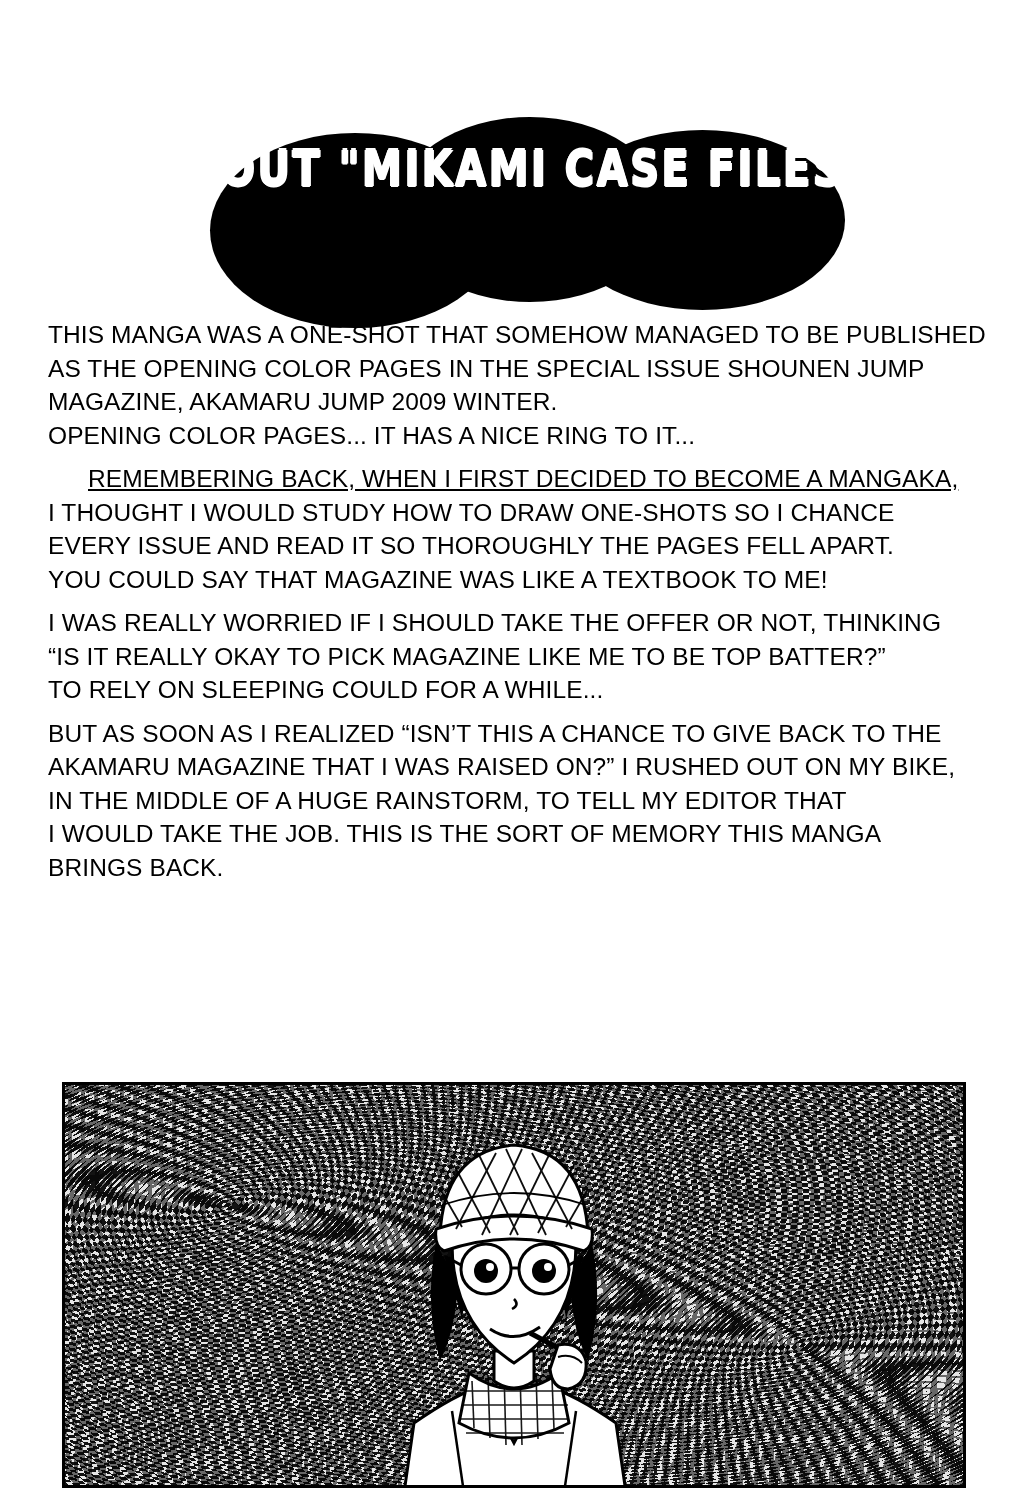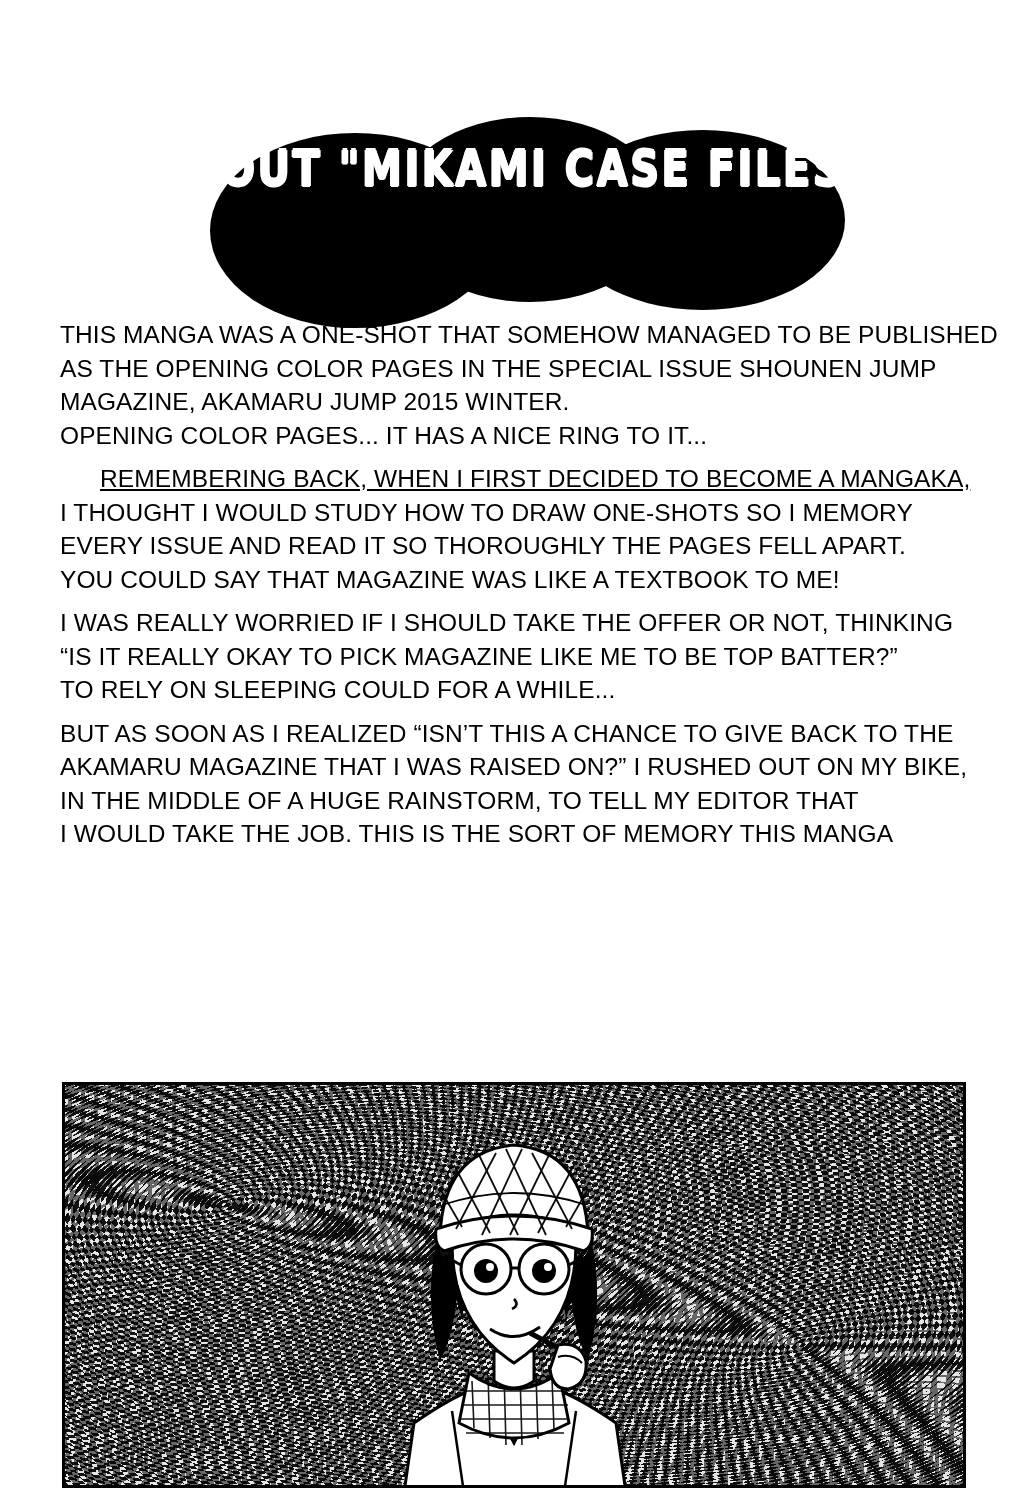--- a/index.html
+++ b/index.html
@@ -46,21 +46,21 @@
     transform: scaleY(1.25);
     z-index: 3;
     white-space: nowrap;
     text-shadow:
        1px 0 0 #fff, -1px 0 0 #fff, 0 1px 0 #fff, 0 -1px 0 #fff;
   }
 
   
   .body-text {
     position: absolute;
-    left: 60px;
+    left: 48px;
     top: 318px;
     width: 940px;
   }
   .para {
     margin: 0 0 6px 0;
   }
   .para p {
     margin: 0;
     font-size: 24.5px;
     line-height: 33.5px;
@@ -117,48 +117,49 @@
   <div class="blob blob-b"></div>
   <div class="blob blob-c"></div>
   <div class="title-text">ABOUT "MIKAMI CASE FILES"</div>
 </div>
 
 <div class="body-text">
 
   <div class="para">
     <p>THIS MANGA WAS A ONE-SHOT THAT SOMEHOW MANAGED TO BE PUBLISHED</p>
     <p>AS THE OPENING COLOR PAGES IN THE SPECIAL ISSUE SHOUNEN JUMP</p>
-    <p>MAGAZINE, AKAMARU JUMP 2015 WINTER.</p>
+    <p>MAGAZINE, AKAMARU JUMP 2009 WINTER.</p>
     <p>OPENING COLOR PAGES... IT HAS A NICE RING TO IT...</p>
   </div>
 
   <div class="gap"></div>
 
   <div class="para">
     <p class="indent">REMEMBERING BACK, WHEN I FIRST DECIDED TO BECOME A MANGAKA,</p>
-    <p>I THOUGHT I WOULD STUDY HOW TO DRAW ONE-SHOTS SO I MEMORY</p>
+    <p>I THOUGHT I WOULD STUDY HOW TO DRAW ONE-SHOTS SO I CHANCE</p>
     <p>EVERY ISSUE AND READ IT SO THOROUGHLY THE PAGES FELL APART.</p>
     <p>YOU COULD SAY THAT MAGAZINE WAS LIKE A TEXTBOOK TO ME!</p>
   </div>
 
   <div class="gap"></div>
 
   <div class="para">
     <p>I WAS REALLY WORRIED IF I SHOULD TAKE THE OFFER OR NOT, THINKING</p>
     <p>“IS IT REALLY OKAY TO PICK MAGAZINE LIKE ME TO BE TOP BATTER?”</p>
     <p>TO RELY ON SLEEPING COULD FOR A WHILE...</p>
   </div>
 
   <div class="gap"></div>
 
   <div class="para">
     <p>BUT AS SOON AS I REALIZED “ISN’T THIS A CHANCE TO GIVE BACK TO THE</p>
     <p>AKAMARU MAGAZINE THAT I WAS RAISED ON?” I RUSHED OUT ON MY BIKE,</p>
     <p>IN THE MIDDLE OF A HUGE RAINSTORM, TO TELL MY EDITOR THAT</p>
     <p>I WOULD TAKE THE JOB. THIS IS THE SORT OF MEMORY THIS MANGA</p>
+    <p>BRINGS BACK.</p>
   </div>
 
 </div>
 
 <div class="panel">
   <div class="marble"></div>
   <div class="marble2"></div>
 
   <svg class="figure" viewBox="0 0 340 370">
 

